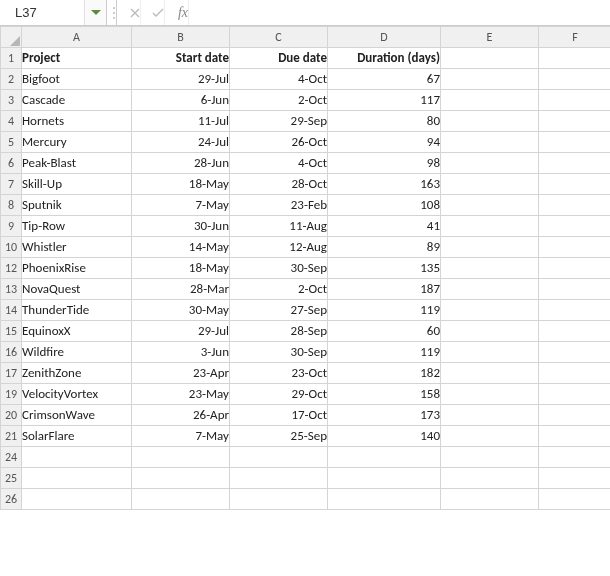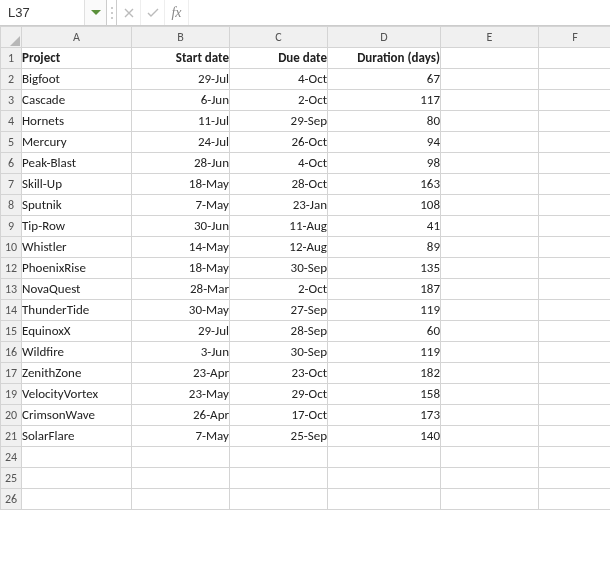--- a/index.html
+++ b/index.html
@@ -22,42 +22,42 @@
     border-bottom: 1px solid #ccc;
     background: #fff;
   }
   .name-box-wrap {
     display: flex;
     align-items: stretch;
     border-right: 1px solid #ccc;
   }
   .name-box {
     width: 84px;
-    padding: 0 8px;
+    padding: 0 15px;
     font-size: 13px;
     border: none;
     outline: none;
     background: #fff;
     color: #333;
   }
   .name-dd {
     width: 22px;
     display: flex;
     align-items: center;
     justify-content: center;
     border-left: 1px solid #e0e0e0;
     background: #fafafa;
     color: #5a8f3a;
   }
   .name-dd svg { display:block; }
   .fb-btn {
     width: 24px;
     display: flex;
     align-items: center;
-    justify-content: center;
+    justify-content: flex-end;
     color: #aaa;
     border-right: 1px solid #eee;
   }
   .fb-btn.sep { border-right: 1px solid #ccc; width:10px; }
   .fb-btn.fx { color: #888; font-style: italic; font-family: "Times New Roman", serif; font-size: 14px; }
   .formula-input {
     flex: 1;
     border: none;
     outline: none;
     padding: 0 6px;
@@ -238,21 +238,21 @@
           <td class="cell num">18-May</td>
           <td class="cell num">28-Oct</td>
           <td class="cell num">163</td>
           <td class="cell txt"></td>
           <td class="cell txt"></td>
         </tr>
         <tr>
           <th class="rowhdr">8</th>
           <td class="cell txt">Sputnik</td>
           <td class="cell num">7-May</td>
-          <td class="cell num">23-Jan</td>
+          <td class="cell num">23-Feb</td>
           <td class="cell num">108</td>
           <td class="cell txt"></td>
           <td class="cell txt"></td>
         </tr>
         <tr>
           <th class="rowhdr">9</th>
           <td class="cell txt">Tip-Row</td>
           <td class="cell num">30-Jun</td>
           <td class="cell num">11-Aug</td>
           <td class="cell num">41</td>

